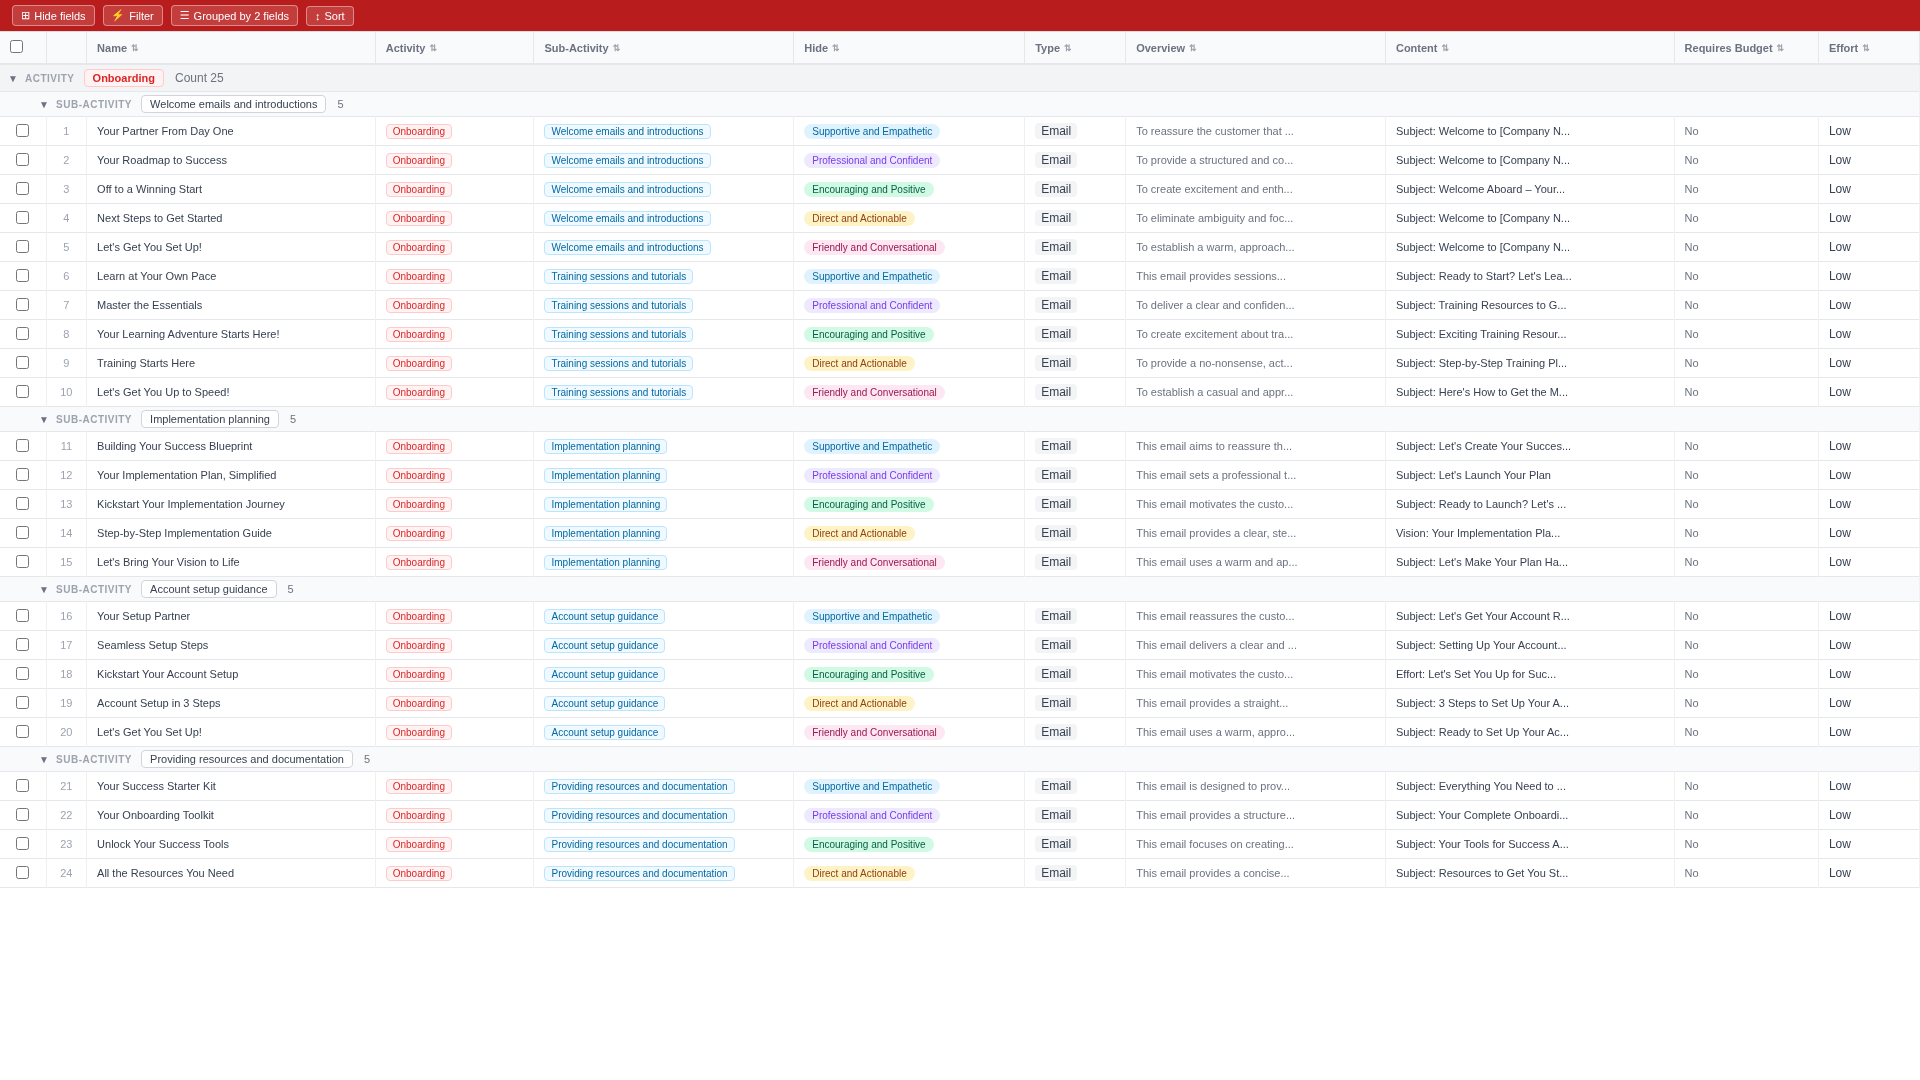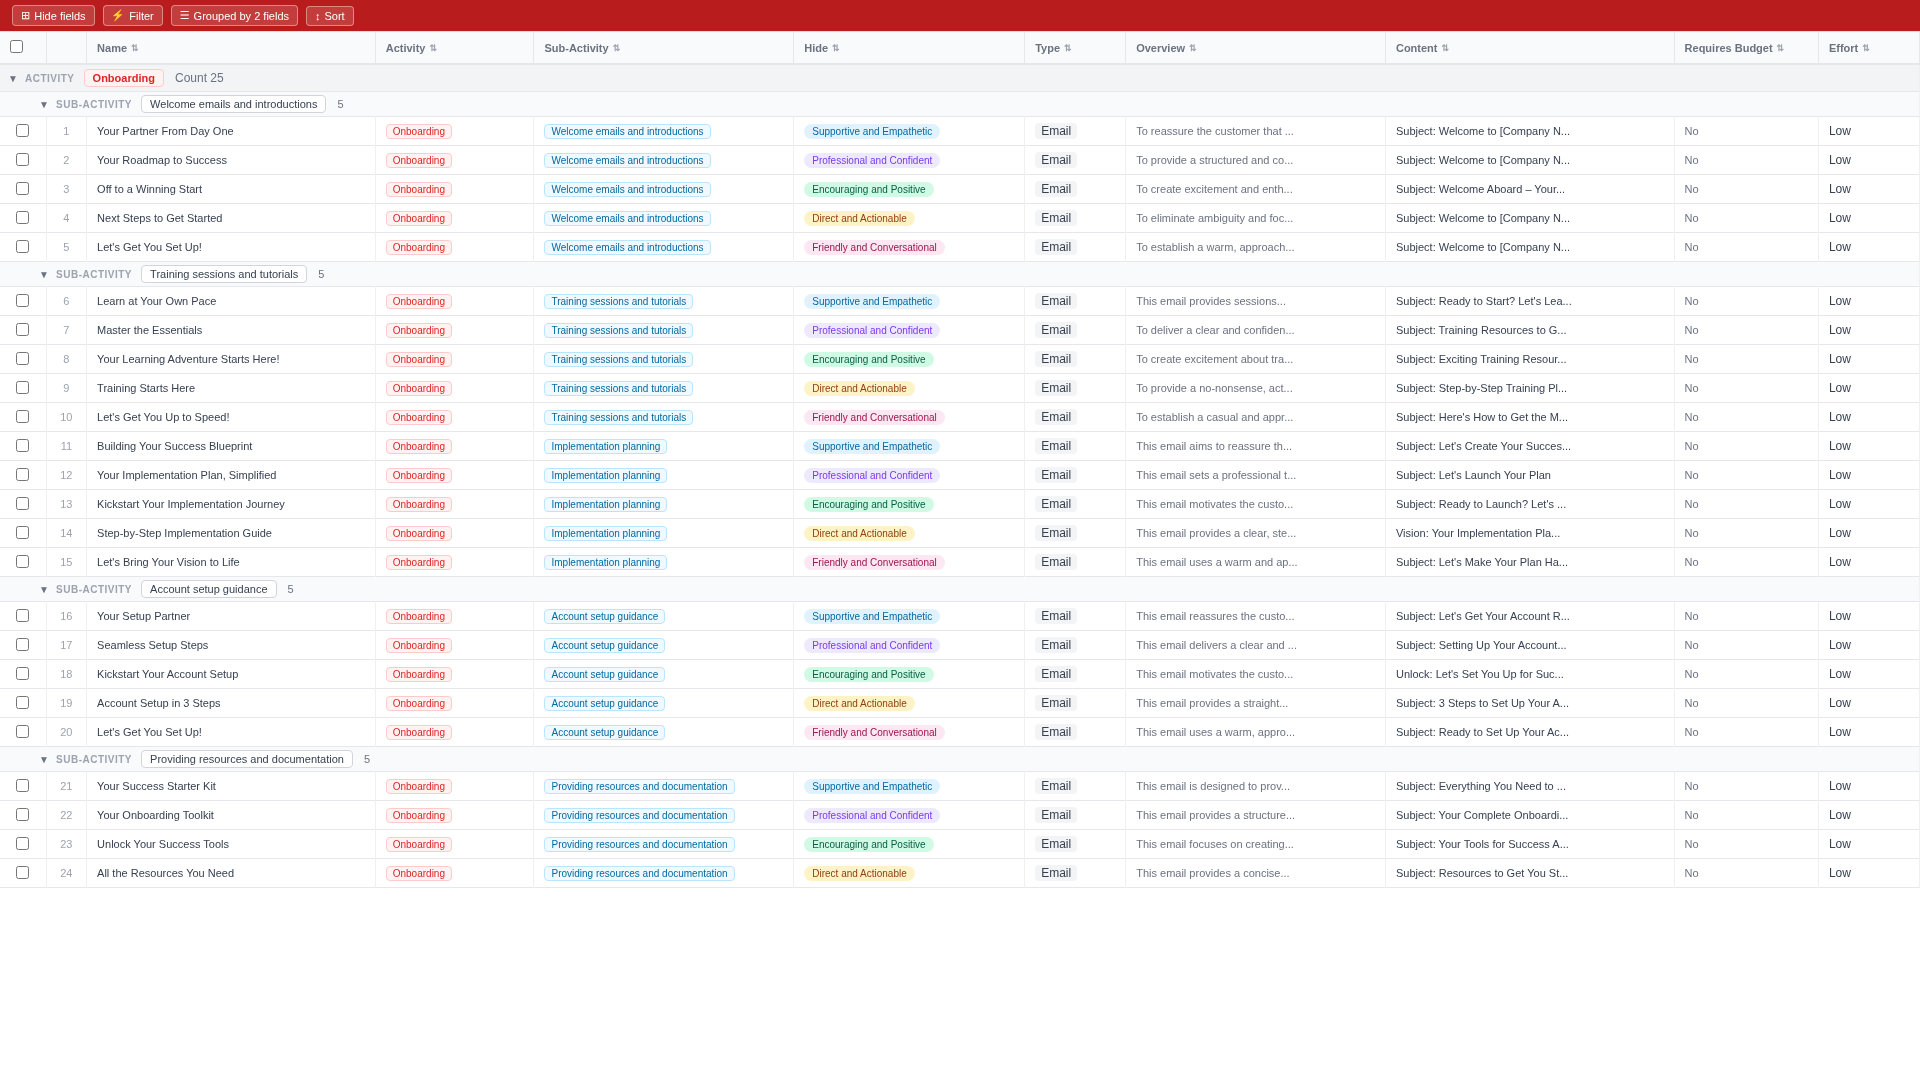--- a/index.html
+++ b/index.html
@@ -272,93 +272,93 @@
             <td>Let's Get You Set Up!</td>
             <td><span class="act-badge">Onboarding</span></td>
             <td><span class="subact-badge">Welcome emails and introductions</span></td>
             <td><span class="tone-badge tone-friendly">Friendly and Conversational</span></td>
             <td><span class="type-badge">Email</span></td>
             <td><span class="overview-text">To establish a warm, approach...</span></td>
             <td><span class="content-text">Subject: Welcome to [Company N...</span></td>
             <td><span class="no-badge">No</span></td>
             <td><span class="low-badge">Low</span></td>
           </tr>
+          <tr>
+            <td class="checkbox-cell"><input type="checkbox" style=""></td>
+            <td class="row-num">6</td>
+            <td>Learn at Your Own Pace</td>
+            <td><span class="act-badge">Onboarding</span></td>
+            <td><span class="subact-badge">Training sessions and tutorials</span></td>
+            <td><span class="tone-badge tone-supportive">Supportive and Empathetic</span></td>
+            <td><span class="type-badge">Email</span></td>
+            <td><span class="overview-text">This email provides sessions...</span></td>
+            <td><span class="content-text">Subject: Ready to Start? Let's Lea...</span></td>
+            <td><span class="no-badge">No</span></td>
+            <td><span class="low-badge">Low</span></td>
+          </tr>
+          <tr>
+            <td class="checkbox-cell"><input type="checkbox" style=""></td>
+            <td class="row-num">7</td>
+            <td>Master the Essentials</td>
+            <td><span class="act-badge">Onboarding</span></td>
+            <td><span class="subact-badge">Training sessions and tutorials</span></td>
+            <td><span class="tone-badge tone-professional">Professional and Confident</span></td>
+            <td><span class="type-badge">Email</span></td>
+            <td><span class="overview-text">To deliver a clear and confiden...</span></td>
+            <td><span class="content-text">Subject: Training Resources to G...</span></td>
+            <td><span class="no-badge">No</span></td>
+            <td><span class="low-badge">Low</span></td>
+          </tr>
+          <tr>
+            <td class="checkbox-cell"><input type="checkbox" style=""></td>
+            <td class="row-num">8</td>
+            <td>Your Learning Adventure Starts Here!</td>
+            <td><span class="act-badge">Onboarding</span></td>
+            <td><span class="subact-badge">Training sessions and tutorials</span></td>
+            <td><span class="tone-badge tone-encouraging">Encouraging and Positive</span></td>
+            <td><span class="type-badge">Email</span></td>
+            <td><span class="overview-text">To create excitement about tra...</span></td>
+            <td><span class="content-text">Subject: Exciting Training Resour...</span></td>
+            <td><span class="no-badge">No</span></td>
+            <td><span class="low-badge">Low</span></td>
+          </tr>
+          <tr>
+            <td class="checkbox-cell"><input type="checkbox" style=""></td>
+            <td class="row-num">9</td>
+            <td>Training Starts Here</td>
+            <td><span class="act-badge">Onboarding</span></td>
+            <td><span class="subact-badge">Training sessions and tutorials</span></td>
+            <td><span class="tone-badge tone-direct">Direct and Actionable</span></td>
+            <td><span class="type-badge">Email</span></td>
+            <td><span class="overview-text">To provide a no-nonsense, act...</span></td>
+            <td><span class="content-text">Subject: Step-by-Step Training Pl...</span></td>
+            <td><span class="no-badge">No</span></td>
+            <td><span class="low-badge">Low</span></td>
+          </tr>
+          <tr>
+            <td class="checkbox-cell"><input type="checkbox" style=""></td>
+            <td class="row-num">10</td>
+            <td>Let's Get You Up to Speed!</td>
+            <td><span class="act-badge">Onboarding</span></td>
+            <td><span class="subact-badge">Training sessions and tutorials</span></td>
+            <td><span class="tone-badge tone-friendly">Friendly and Conversational</span></td>
+            <td><span class="type-badge">Email</span></td>
+            <td><span class="overview-text">To establish a casual and appr...</span></td>
+            <td><span class="content-text">Subject: Here's How to Get the M...</span></td>
+            <td><span class="no-badge">No</span></td>
+            <td><span class="low-badge">Low</span></td>
+          </tr>
           <tr class="subactivity-group-row">
             <td colspan="11">
     <span style="display:inline-block;width:16px"></span>
     <span class="expand-btn">▼</span>
     <span class="group-label">SUB-ACTIVITY</span>
-    <span class="subactivity-badge">Training sessions and tutorials</span>
+    <span class="subactivity-badge">Implementation planning</span>
     <span class="sub-count">5</span>
   </td>
-          </tr>
-          <tr>
-            <td class="checkbox-cell"><input type="checkbox" style=""></td>
-            <td class="row-num">6</td>
-            <td>Learn at Your Own Pace</td>
-            <td><span class="act-badge">Onboarding</span></td>
-            <td><span class="subact-badge">Training sessions and tutorials</span></td>
-            <td><span class="tone-badge tone-supportive">Supportive and Empathetic</span></td>
-            <td><span class="type-badge">Email</span></td>
-            <td><span class="overview-text">This email provides sessions...</span></td>
-            <td><span class="content-text">Subject: Ready to Start? Let's Lea...</span></td>
-            <td><span class="no-badge">No</span></td>
-            <td><span class="low-badge">Low</span></td>
-          </tr>
-          <tr>
-            <td class="checkbox-cell"><input type="checkbox" style=""></td>
-            <td class="row-num">7</td>
-            <td>Master the Essentials</td>
-            <td><span class="act-badge">Onboarding</span></td>
-            <td><span class="subact-badge">Training sessions and tutorials</span></td>
-            <td><span class="tone-badge tone-professional">Professional and Confident</span></td>
-            <td><span class="type-badge">Email</span></td>
-            <td><span class="overview-text">To deliver a clear and confiden...</span></td>
-            <td><span class="content-text">Subject: Training Resources to G...</span></td>
-            <td><span class="no-badge">No</span></td>
-            <td><span class="low-badge">Low</span></td>
-          </tr>
-          <tr>
-            <td class="checkbox-cell"><input type="checkbox" style=""></td>
-            <td class="row-num">8</td>
-            <td>Your Learning Adventure Starts Here!</td>
-            <td><span class="act-badge">Onboarding</span></td>
-            <td><span class="subact-badge">Training sessions and tutorials</span></td>
-            <td><span class="tone-badge tone-encouraging">Encouraging and Positive</span></td>
-            <td><span class="type-badge">Email</span></td>
-            <td><span class="overview-text">To create excitement about tra...</span></td>
-            <td><span class="content-text">Subject: Exciting Training Resour...</span></td>
-            <td><span class="no-badge">No</span></td>
-            <td><span class="low-badge">Low</span></td>
-          </tr>
-          <tr>
-            <td class="checkbox-cell"><input type="checkbox" style=""></td>
-            <td class="row-num">9</td>
-            <td>Training Starts Here</td>
-            <td><span class="act-badge">Onboarding</span></td>
-            <td><span class="subact-badge">Training sessions and tutorials</span></td>
-            <td><span class="tone-badge tone-direct">Direct and Actionable</span></td>
-            <td><span class="type-badge">Email</span></td>
-            <td><span class="overview-text">To provide a no-nonsense, act...</span></td>
-            <td><span class="content-text">Subject: Step-by-Step Training Pl...</span></td>
-            <td><span class="no-badge">No</span></td>
-            <td><span class="low-badge">Low</span></td>
-          </tr>
-          <tr>
-            <td class="checkbox-cell"><input type="checkbox" style=""></td>
-            <td class="row-num">10</td>
-            <td>Let's Get You Up to Speed!</td>
-            <td><span class="act-badge">Onboarding</span></td>
-            <td><span class="subact-badge">Training sessions and tutorials</span></td>
-            <td><span class="tone-badge tone-friendly">Friendly and Conversational</span></td>
-            <td><span class="type-badge">Email</span></td>
-            <td><span class="overview-text">To establish a casual and appr...</span></td>
-            <td><span class="content-text">Subject: Here's How to Get the M...</span></td>
-            <td><span class="no-badge">No</span></td>
-            <td><span class="low-badge">Low</span></td>
           </tr>
           <tr>
             <td class="checkbox-cell"><input type="checkbox" style=""></td>
             <td class="row-num">11</td>
             <td>Building Your Success Blueprint</td>
             <td><span class="act-badge">Onboarding</span></td>
             <td><span class="subact-badge">Implementation planning</span></td>
             <td><span class="tone-badge tone-supportive">Supportive and Empathetic</span></td>
             <td><span class="type-badge">Email</span></td>
             <td><span class="overview-text">This email aims to reassure th...</span></td>
@@ -455,21 +455,21 @@
           </tr>
           <tr>
             <td class="checkbox-cell"><input type="checkbox" style=""></td>
             <td class="row-num">18</td>
             <td>Kickstart Your Account Setup</td>
             <td><span class="act-badge">Onboarding</span></td>
             <td><span class="subact-badge">Account setup guidance</span></td>
             <td><span class="tone-badge tone-encouraging">Encouraging and Positive</span></td>
             <td><span class="type-badge">Email</span></td>
             <td><span class="overview-text">This email motivates the custo...</span></td>
-            <td><span class="content-text">Unlock: Let's Set You Up for Suc...</span></td>
+            <td><span class="content-text">Effort: Let's Set You Up for Suc...</span></td>
             <td><span class="no-badge">No</span></td>
             <td><span class="low-badge">Low</span></td>
           </tr>
           <tr>
             <td class="checkbox-cell"><input type="checkbox" style=""></td>
             <td class="row-num">19</td>
             <td>Account Setup in 3 Steps</td>
             <td><span class="act-badge">Onboarding</span></td>
             <td><span class="subact-badge">Account setup guidance</span></td>
             <td><span class="tone-badge tone-direct">Direct and Actionable</span></td>

